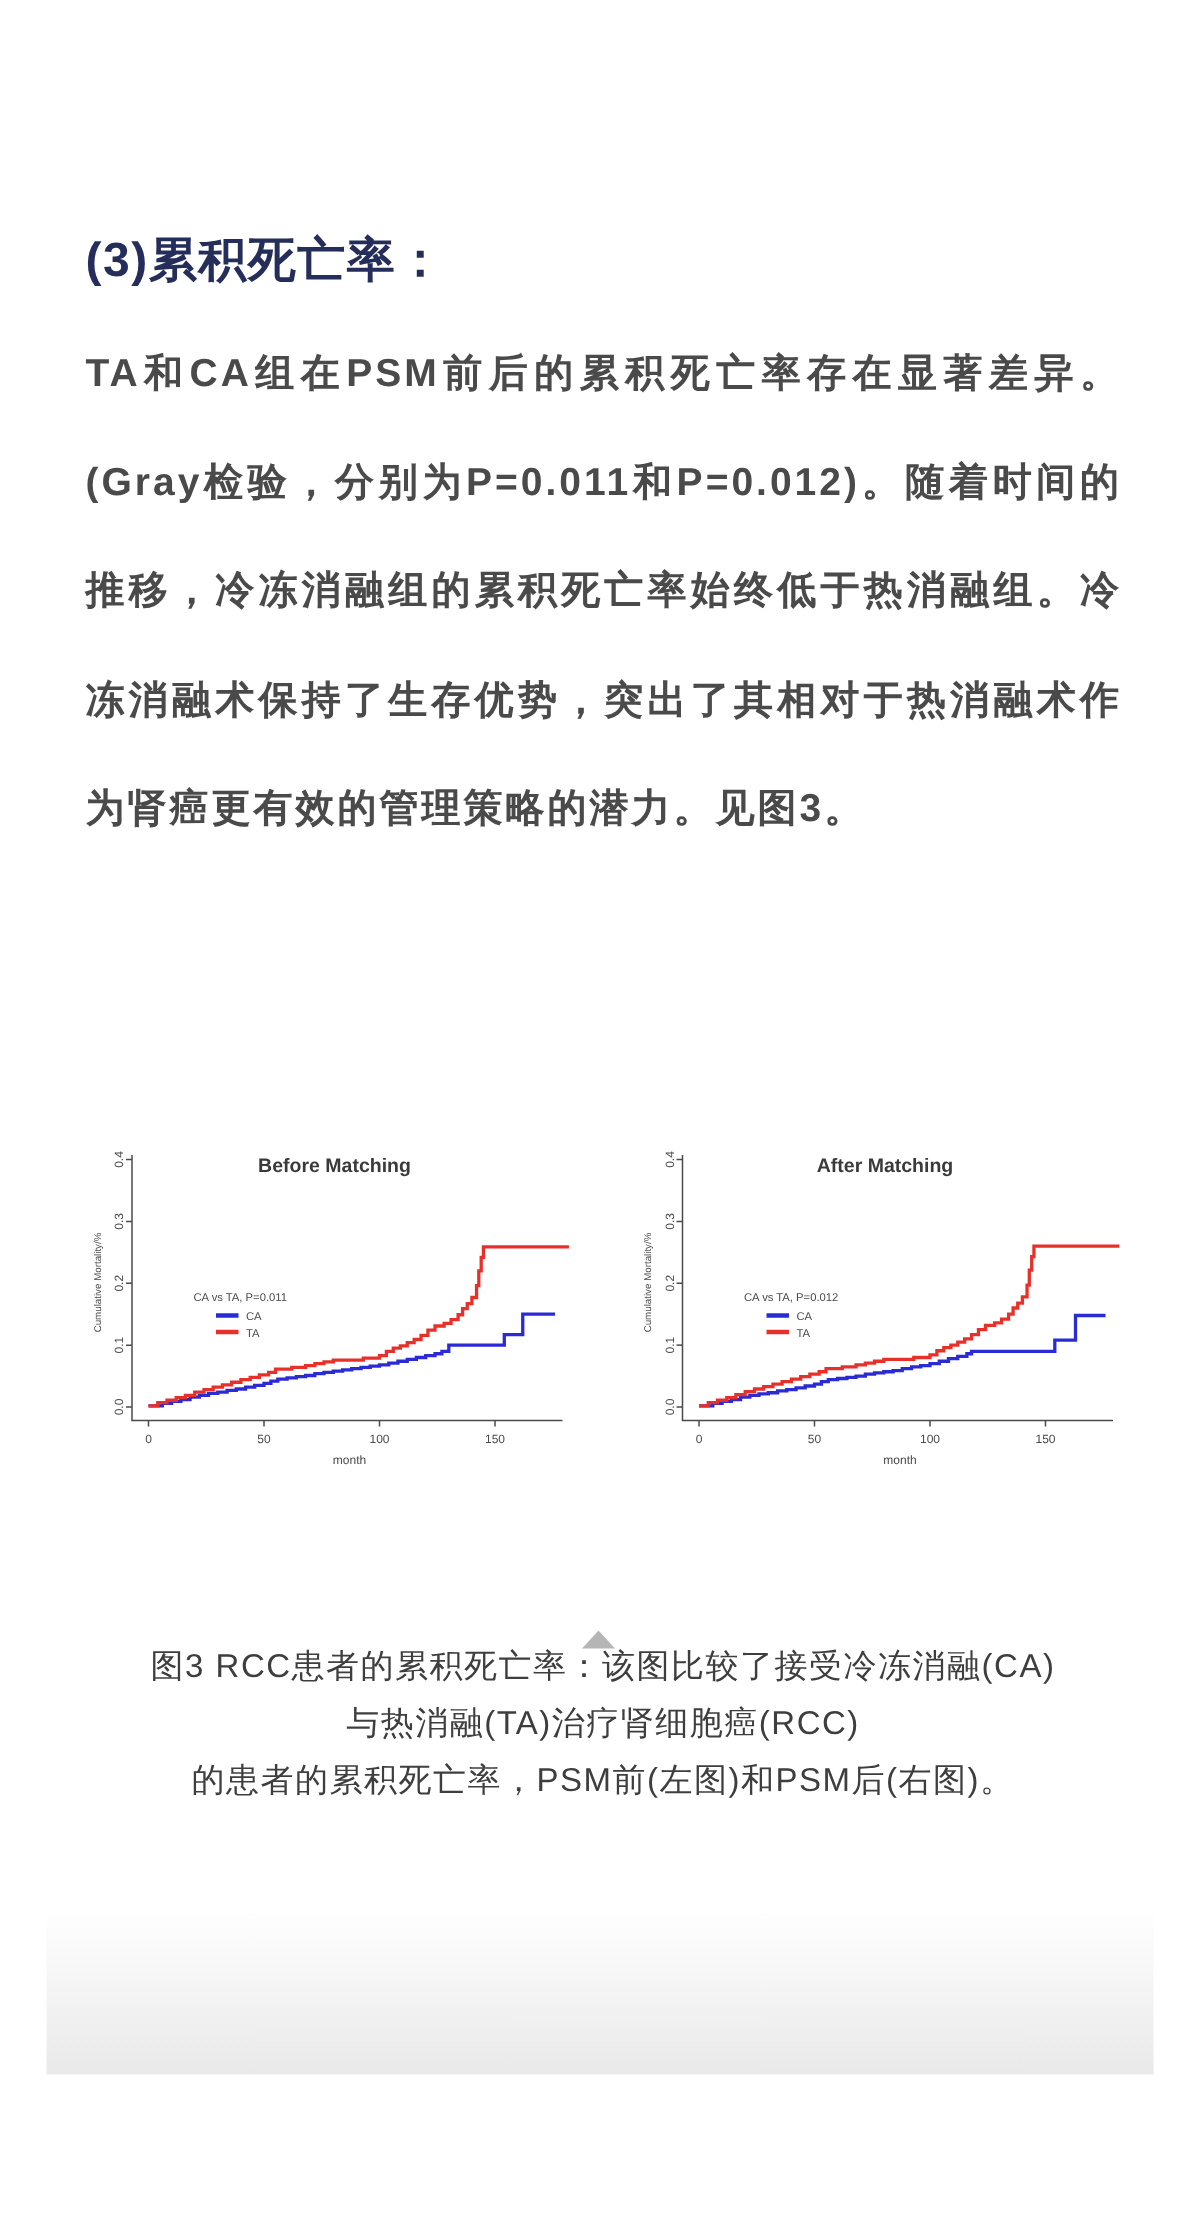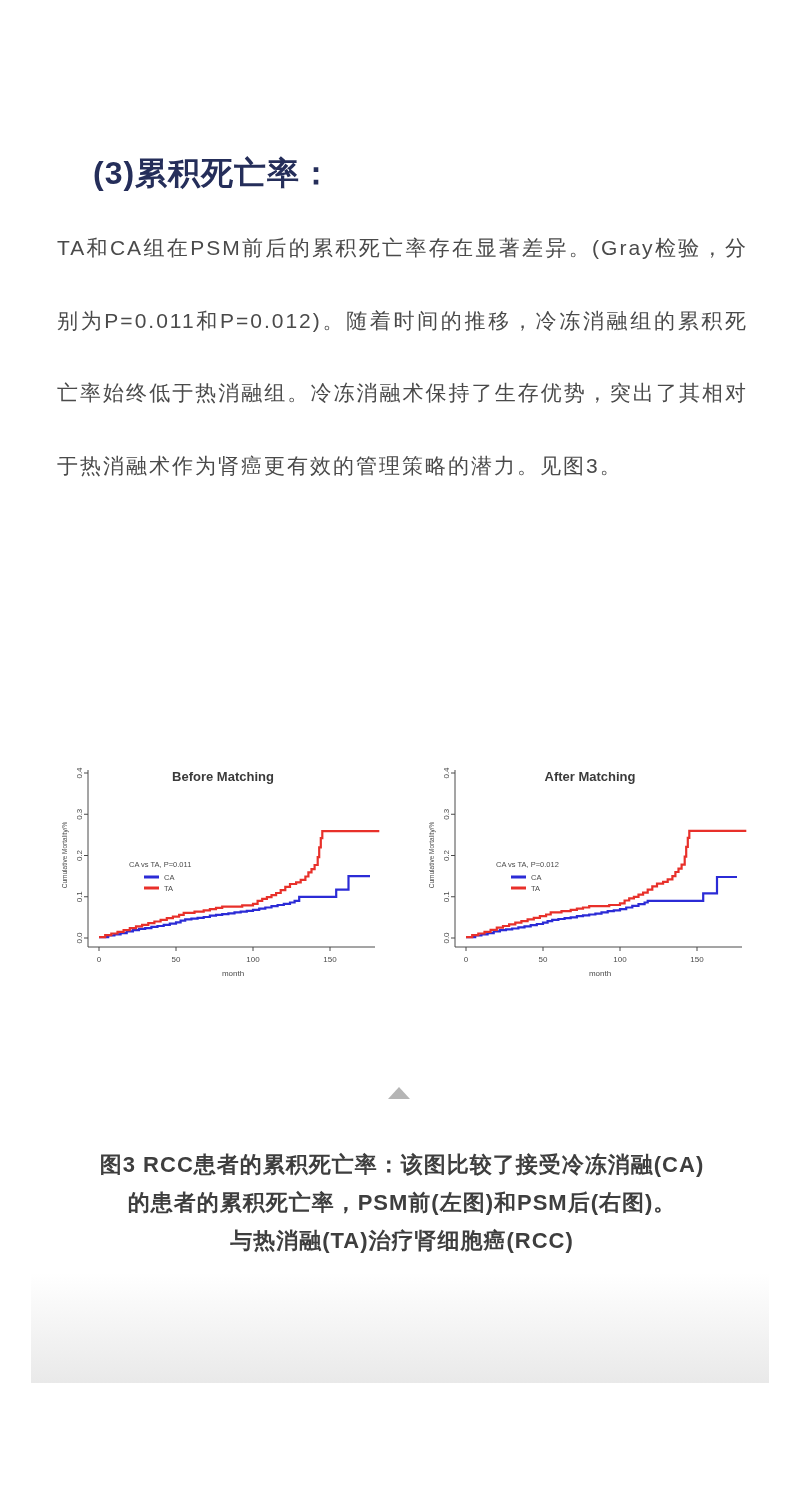--- a/index.html
+++ b/index.html
@@ -11,42 +11,42 @@
   .card {
     position:absolute; left:31px; top:0; width:738px; height:1383px;
     background:#ffffff;
   }
   .card-fade {
     position:absolute; left:0; bottom:0; width:100%; height:110px;
     background:linear-gradient(to bottom, rgba(233,233,233,0) 0%, #e9e9e9 100%);
   }
   .heading {
     position:absolute; left:57px; top:152px; width:690px;
-    font-size:32px; font-weight:700; color:#252e5a; letter-spacing:1px;margin-left:36px;
+    font-size:32px; font-weight:700; color:#252e5a; letter-spacing:1px;
   }
   .body-text {
     position:absolute; left:57px; top:212px; width:691px;
-    font-size:21px; font-weight:400; color:#4a4a4a;
+    font-size:26px; font-weight:700; color:#4a4a4a;
     line-height:72.5px; letter-spacing:2px; text-align:justify;
   }
   .chart { position:absolute; top:750px; width:345px; height:240px; }
   #chart-left  { left:55px; }
   #chart-right { left:422px; }
   .ct { font:600 13px "Liberation Sans", sans-serif; fill:#3a3a3a; }
   .tk { font:8px "Liberation Sans", sans-serif; fill:#4a4a4a; }
   .yl { font:6.5px "Liberation Sans", sans-serif; fill:#4a4a4a; }
   .lg { font:7.5px "Liberation Sans", sans-serif; fill:#4a4a4a; }
   .triangle {
     position:absolute; left:388px; top:1087px; width:0; height:0; cursor:pointer;
     border-left:11px solid transparent; border-right:11px solid transparent;
     border-bottom:12px solid #b5b5b5;
   }
   .caption {
-    position:absolute; left:57px; top:1146px; width:690px;
-    text-align:center; font-size:22px; font-weight:700; color:#3e3e3e;
+    position:absolute; left:57px; top:1092px; width:690px;
+    text-align:center; font-size:22px; font-weight:400; color:#3e3e3e;
     line-height:38px; letter-spacing:1px;
   }
 </style>
 </head>
 <body>
 
 <div class="page">
   <div class="card">
     <div class="card-fade"></div>
   </div>
@@ -117,16 +117,16 @@
         <text x="109" y="141" class="lg">TA</text>
         <path d="M44.0 187.2 H53.2 V185.5 H59.4 V184.3 H65.6 V183.1 H71.7 V181.4 H77.9 V180.2 H84.0 V179.3 H90.2 V178.5 H96.4 V177.3 H102.5 V176.4 H108.7 V175.2 H114.8 V174.0 H121.0 V172.7 H125.6 V171.1 H130.2 V169.8 H136.4 V169.0 H142.6 V168.2 H148.7 V167.4 H154.9 V166.1 H161.0 V165.3 H167.2 V164.5 H173.4 V163.7 H179.5 V162.4 H185.7 V161.2 H191.8 V160.4 H198.0 V159.1 H204.2 V157.5 H210.3 V155.8 H216.5 V154.2 H222.6 V152.5 H225.7 V150.9 H281.2 V143.4 H295.0 V127.0 H315.0 V127.0" fill="none" stroke="#2b2bd6" stroke-width="2.2" stroke-linejoin="miter"></path>
         <path d="M44.0 187.2 H50.2 V185.1 H56.3 V183.5 H62.5 V181.8 H68.6 V179.8 H74.8 V177.7 H81.0 V176.0 H87.1 V174.4 H93.3 V172.7 H99.4 V171.1 H105.6 V169.4 H111.8 V167.8 H117.9 V166.1 H124.1 V164.5 H128.7 V162.4 H139.5 V161.2 H148.7 V159.9 H154.9 V158.7 H161.0 V157.5 H167.2 V156.2 H187.2 V155.0 H198.0 V153.3 H202.6 V150.5 H207.2 V148.4 H211.9 V146.8 H216.5 V144.7 H221.1 V142.6 H225.7 V139.7 H230.3 V136.4 H235.0 V133.6 H241.1 V131.9 H245.7 V129.4 H250.4 V126.1 H253.4 V122.0 H256.5 V118.7 H259.6 V114.6 H262.7 V106.7 H264.2 V96.8 H265.8 V87.8 H267.3 V80.8 H324.3 V80.8" fill="none" stroke="#e8302a" stroke-width="2.2" stroke-linejoin="miter"></path>
       </svg>
   </div>
 
   <div class="triangle"></div>
 
   <div class="caption">
     <div>图3 RCC患者的累积死亡率：该图比较了接受冷冻消融(CA)</div>
+    <div>与热消融(TA)治疗肾细胞癌(RCC)</div>
     <div>的患者的累积死亡率，PSM前(左图)和PSM后(右图)。</div>
-    <div>与热消融(TA)治疗肾细胞癌(RCC)</div>
   </div>
 </div>
 
 </body></html>

